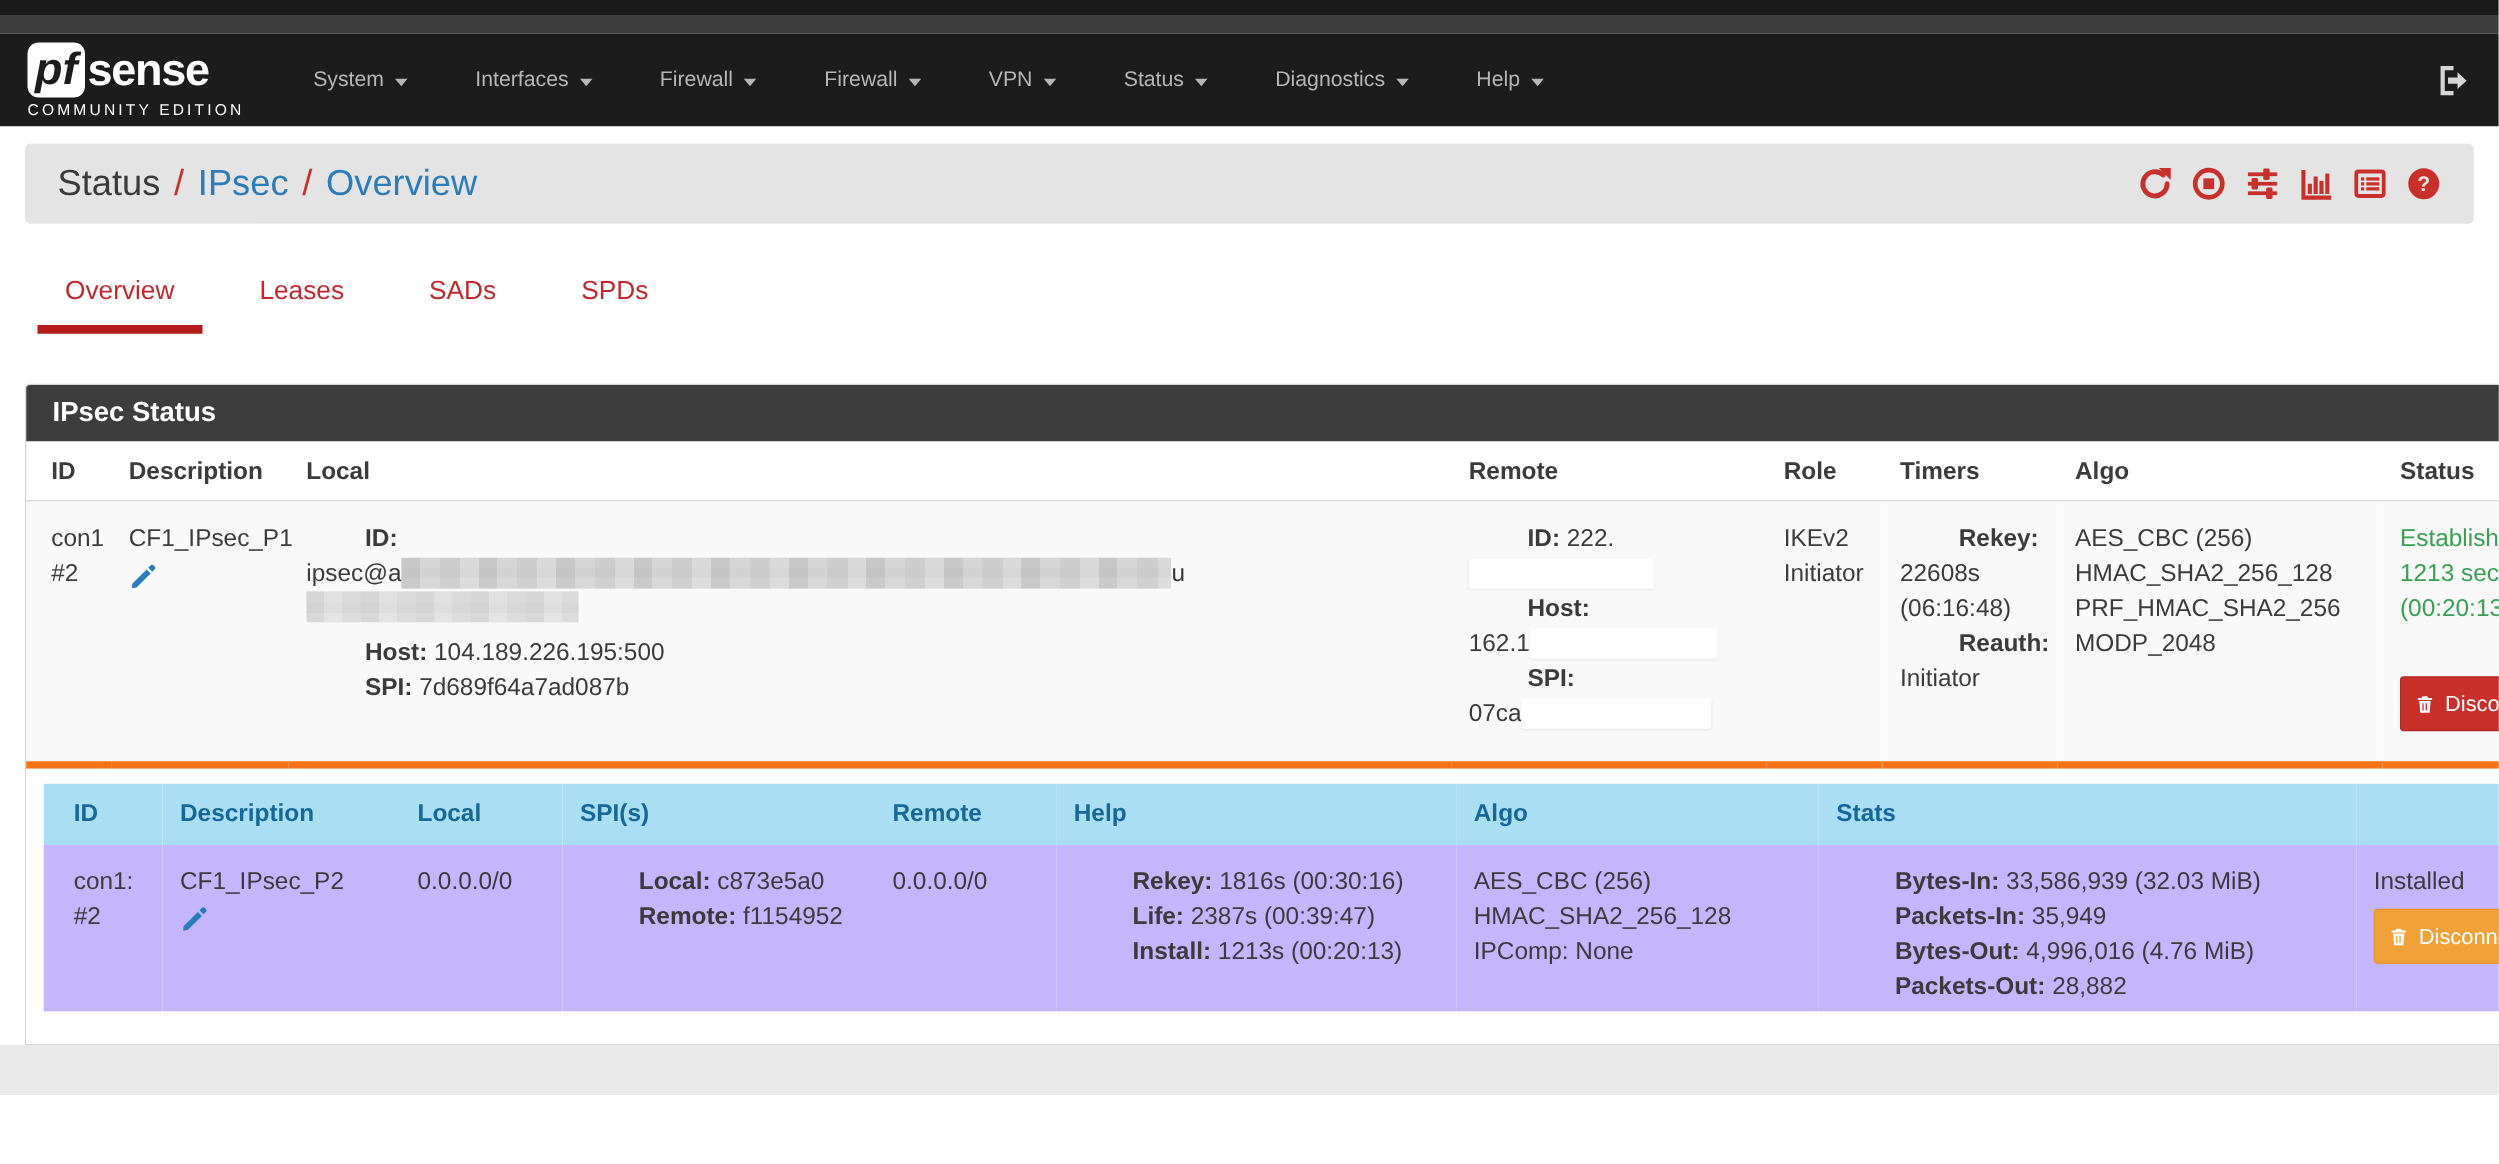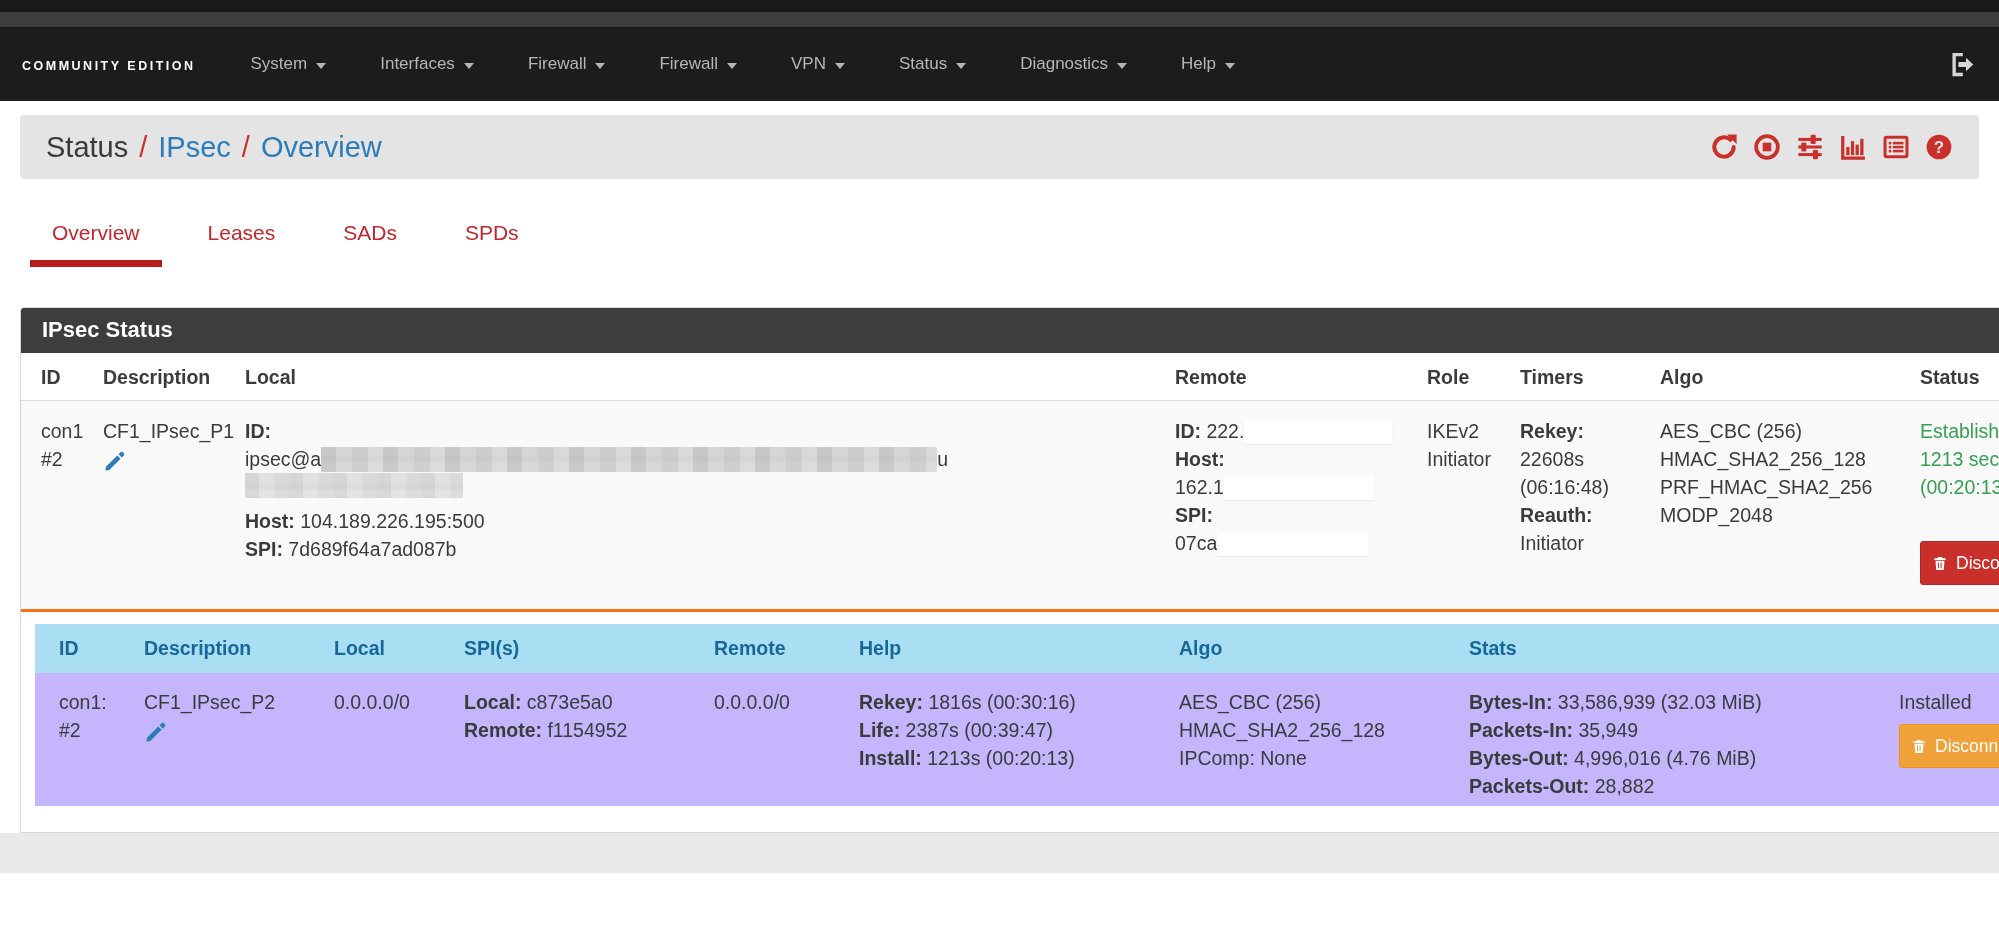--- a/index.html
+++ b/index.html
@@ -8,21 +8,21 @@
 
   
   .strip1 { height:12px; background:#191919; }
   .strip2 { height:15px; background:#3e3e3e; }
   .navbar { height:74px; background:#1c1c1c; display:flex; align-items:center; padding:0 22px; }
   .brand  { display:flex; flex-direction:column; margin-right:28px; }
   .brand-row { display:flex; align-items:center; }
   .logo-box { background:#fff; color:#1c1c1c; font-weight:bold; font-style:italic;
     font-size:36px; line-height:40px; padding:1px 6px 3px; border-radius:9px; }
   .logo-sense { color:#fff; font-weight:bold; font-size:36px; letter-spacing:-1px; margin-left:2px; }
-  .logo-edition { color:#fff; font-size:12.5px; font-weight:bold; letter-spacing:2.5px; margin-top:3px; }
+  .logo-edition { color:#fff; font-size:12.5px; font-weight:normal; letter-spacing:2.5px; margin-top:3px; }
   .nav-menu { display:flex; align-items:center; }
   .nav-item { color:#b6b6b6; font-size:17px; padding:0 27px; cursor:pointer; display:flex; align-items:center; }
   .caret { width:0; height:0; border-left:5px solid transparent; border-right:5px solid transparent;
     border-top:6px solid #b6b6b6; margin-left:9px; margin-top:3px; }
   .nav-right { margin-left:auto; display:flex; align-items:center; }
 
   
   .crumb-bar { margin:14px 20px 0; background:#e4e4e4; border-radius:4px; height:64px;
     display:flex; align-items:center; padding:0 26px; font-size:29px; }
   .crumb-section { color:#3a3a3a; }
@@ -41,22 +41,22 @@
   .panel { margin:40px 0 0 20px; width:2060px; background:#fff;
     border:1px solid #d6d6d6; border-radius:4px 4px 0 0; }
   .panel-title { background:#3d3d3d; color:#fff; font-weight:bold; font-size:22px;
     padding:9px 21px 10px; border-radius:3px 3px 0 0; }
 
   table { border-collapse:collapse; table-layout:fixed; font-size:19.5px; color:#3b3b3b; }
   .ike-table { width:100%; }
   .ike-table th { text-align:left; font-weight:bold; padding:13px 14px 11px; border-bottom:1px solid #dcdcdc; }
   .ike-table th:first-child, .ike-table td:first-child { padding-left:20px; }
   .ike-table td { vertical-align:top; background:#f9f9f9; padding:16px 14px 24px;
-    line-height:28px; border-bottom:3px solid #f97316; }
-  b { font-weight:bold; }
+    line-height:28px; border-bottom:6px solid #f97316; }
+  b { font-weight:bold;margin-left:47px; }
 
   .pix { display:inline-block; height:25px; vertical-align:-6px; border-radius:1px;
     background-image:
       repeating-linear-gradient(90deg, rgba(190,190,190,.55) 0 15px, rgba(215,215,215,.55) 15px 31px, rgba(200,200,200,.55) 31px 47px, rgba(222,222,222,.55) 47px 62px),
       repeating-linear-gradient(0deg, #d9d9d9 0 9px, #cecece 9px 17px, #d4d4d4 17px 25px); }
   .pix.hi { background-image:
       repeating-linear-gradient(90deg, rgba(205,205,205,.5) 0 14px, rgba(228,228,228,.5) 14px 29px, rgba(214,214,214,.5) 29px 44px),
       repeating-linear-gradient(0deg, #e3e3e3 0 8px, #d8d8d8 8px 16px, #dedede 16px 25px); }
   .wbox { display:inline-block; height:24px; vertical-align:-6px; background:#fff;
     border-radius:2px; box-shadow:0 1px 2px rgba(0,0,0,.07); }
@@ -78,20 +78,24 @@
   .below-strip { height:40px; background:#e9e9e9; }
 </style>
 </head>
 <body>
 
 <div class="strip1"></div>
 <div class="strip2"></div>
 
 <div class="navbar">
   <div class="brand">
+    <div class="brand-row">
+      <span class="logo-box">pf</span>
+      <span class="logo-sense">sense</span>
+    </div>
     <div class="logo-edition">COMMUNITY EDITION</div>
   </div>
   <div class="nav-menu">
     <div class="nav-item">
         <span>System</span>
         <span class="caret"></span>
       </div>
     <div class="nav-item">
         <span>Interfaces</span>
         <span class="caret"></span>

